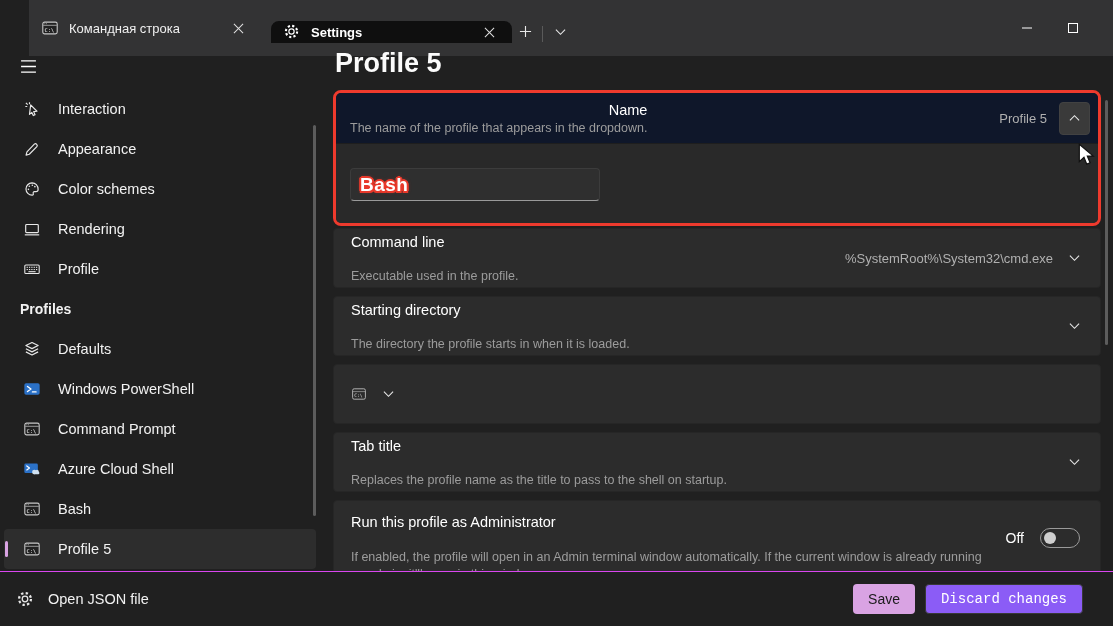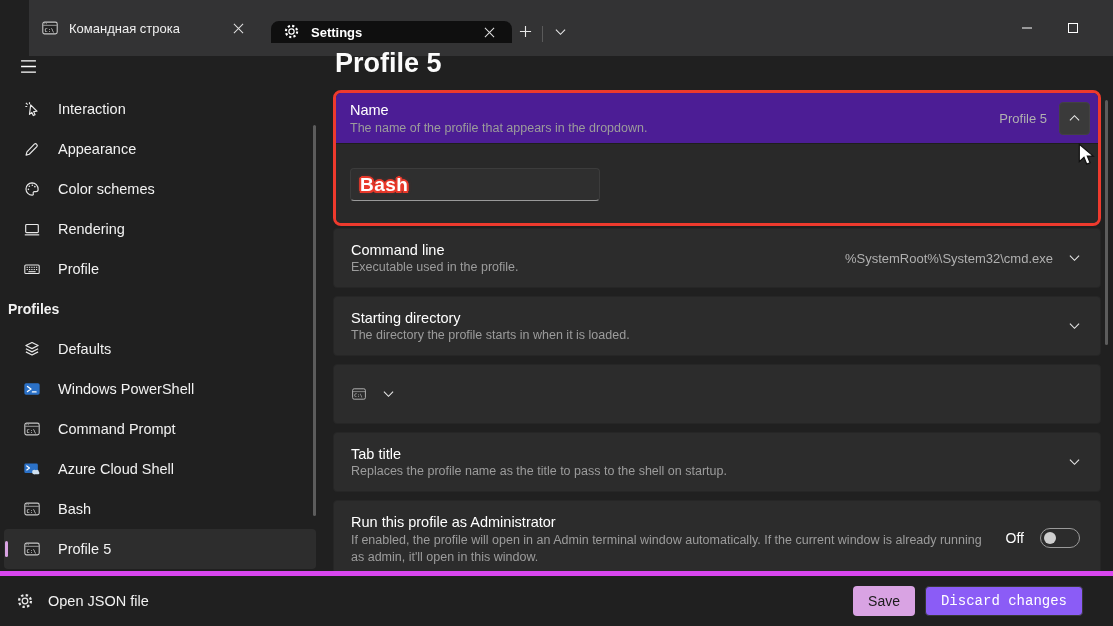--- a/index.html
+++ b/index.html
@@ -25,43 +25,43 @@
   .tb-spacer { flex:1; }
   .win-ctrl { width:46px; height:40px; display:flex; align-items:center; justify-content:center; }
   
   .sidebar { position:absolute; top:40px; left:0; width:330px; height:531px; overflow:hidden; }
   .hamburger { position:absolute; top:12px; left:14px; width:28px; height:28px; display:flex; align-items:center; justify-content:center; border-radius:4px; }
   .side-list { position:absolute; top:49px; left:0; width:100%; }
   .side-item { position:relative; height:40px; margin:0 14px 0 4px; border-radius:4px; display:flex; align-items:center; gap:17px; padding-left:19px; }
   .side-item .lbl { font-size:14.5px; color:#f2f2f2; }
   .side-item.selected { background:#2d2d2d; }
   .side-item.selected::before { content:""; position:absolute; left:1px; top:12px; width:3px; height:16px; border-radius:2px; background:#d9a3e3; }
-  .side-header { height:40px; display:flex; align-items:center; padding-left:8px; font-size:14px; font-weight:700; color:#f2f2f2; }
+  .side-header { height:40px; display:flex; align-items:center; padding-left:20px; font-size:14px; font-weight:700; color:#f2f2f2; }
   .icon18 { width:18px; height:18px; flex:0 0 18px; }
   .side-scrollbar { position:absolute; right:14px; top:85px; width:3px; height:391px; border-radius:2px; background:#5c5c5c; }
   
   .main { position:absolute; top:40px; left:330px; right:0; height:531px; overflow:hidden; }
   .page-title { position:absolute; left:5px; top:8px; font-size:27px; font-weight:700; color:#fbfbfb; }
   .row {
     position:absolute; left:3px; width:768px; height:60px;
     background:#2c2c2c; border:1px solid #262626; border-radius:4px;
     display:flex; align-items:center; justify-content:space-between;
     padding:0 20px 0 17px;
   }
-  .row .left { display:flex; flex-direction:column; gap:2px; }
+  .row .left { display:flex; flex-direction:column; gap:19px; }
   .row .lbl { font-size:14.5px; color:#ffffff; }
   .row .desc { font-size:12.5px; color:#9c9c9c; }
   .row .right { display:flex; align-items:center; gap:16px; }
   .row .val { font-size:13px; color:#b0b0b0; }
   
   .name-box {
     position:absolute; left:3px; top:50px; width:768px; height:136px;
     border:3px solid #ee3a2d; border-radius:8px; background:#2c2c2c; overflow:hidden;
   }
-  .name-head { height:51px; display:flex; align-items:center; justify-content:space-between; padding:0 8px 0 14px; background:#4c1d95; border-bottom:1px solid #1e1e1e; }
+  .name-head { height:51px; display:flex; align-items:center; justify-content:space-between; padding:0 8px 0 14px; background:#0f172a; border-bottom:1px solid #1e1e1e;text-align:right; }
   .name-head .left { display:flex; flex-direction:column; gap:3px; }
   .name-head .right { display:flex; align-items:center; gap:12px; }
   .name-head .lbl { font-size:14.5px; color:#fff; }
   .name-head .desc { font-size:12.5px; color:#9c9c9c; }
   .name-head .val { font-size:13px; color:#b0b0b0; }
   .exp-btn { width:31px; height:33px; background:#3a3a3a; border:1px solid #424242; border-radius:4px; display:flex; align-items:center; justify-content:center; }
   .name-body { height:79px; background:#292929; position:relative; }
   .name-input {
     position:absolute; left:14px; top:24px; width:250px; height:33px;
     background:#2f2f2f; border:1px solid #3c3c3c; border-bottom:1px solid #9a9a9a;
@@ -73,21 +73,21 @@
       -1.5px -1.5px 0 #e8392b, 1.5px -1.5px 0 #e8392b, -1.5px 1.5px 0 #e8392b, 1.5px 1.5px 0 #e8392b,
       0 0 4px rgba(232,57,43,.85);
   }
   .cursor-annot { position:absolute; left:748px; top:103px; width:20px; height:24px; z-index:30; }
   .main-scrollbar { position:absolute; right:5px; top:60px; width:3px; height:245px; border-radius:2px; background:#5c5c5c; }
   
   .toggle { width:40px; height:20px; border:1px solid #9a9a9a; border-radius:10px; position:relative; }
   .toggle .knob { position:absolute; left:3px; top:3px; width:12px; height:12px; border-radius:50%; background:#cfcfcf; }
   .off-lbl { font-size:14px; color:#fff; }
   
-  .footer { position:absolute; bottom:0; left:0; width:100%; height:55px; background:#202020; border-top:5px solid #d946ef; display:flex; align-items:center; padding:0 30px 0 16px; z-index:20; }
+  .footer { position:absolute; bottom:0; left:0; width:100%; height:55px; background:#202020; border-top:1px solid #d946ef; display:flex; align-items:center; padding:0 30px 0 16px; z-index:20; }
   .open-json { display:flex; align-items:center; gap:14px; color:#f2f2f2; font-size:14.5px; }
   .footer .spacer { flex:1; }
   .btn { height:30px; border-radius:4px; display:flex; align-items:center; justify-content:center; font-size:14px; padding:0 15px; }
   .btn-save { background:#d9a3e3; color:#1b1b1b; margin-right:10px; }
   .btn-discard { background:#8b5cf6; border:1px solid #383838; color:#fff;font-family:Liberation Mono, monospace; }
   svg { display:block; }
 </style>
 </head>
 <body>
 

